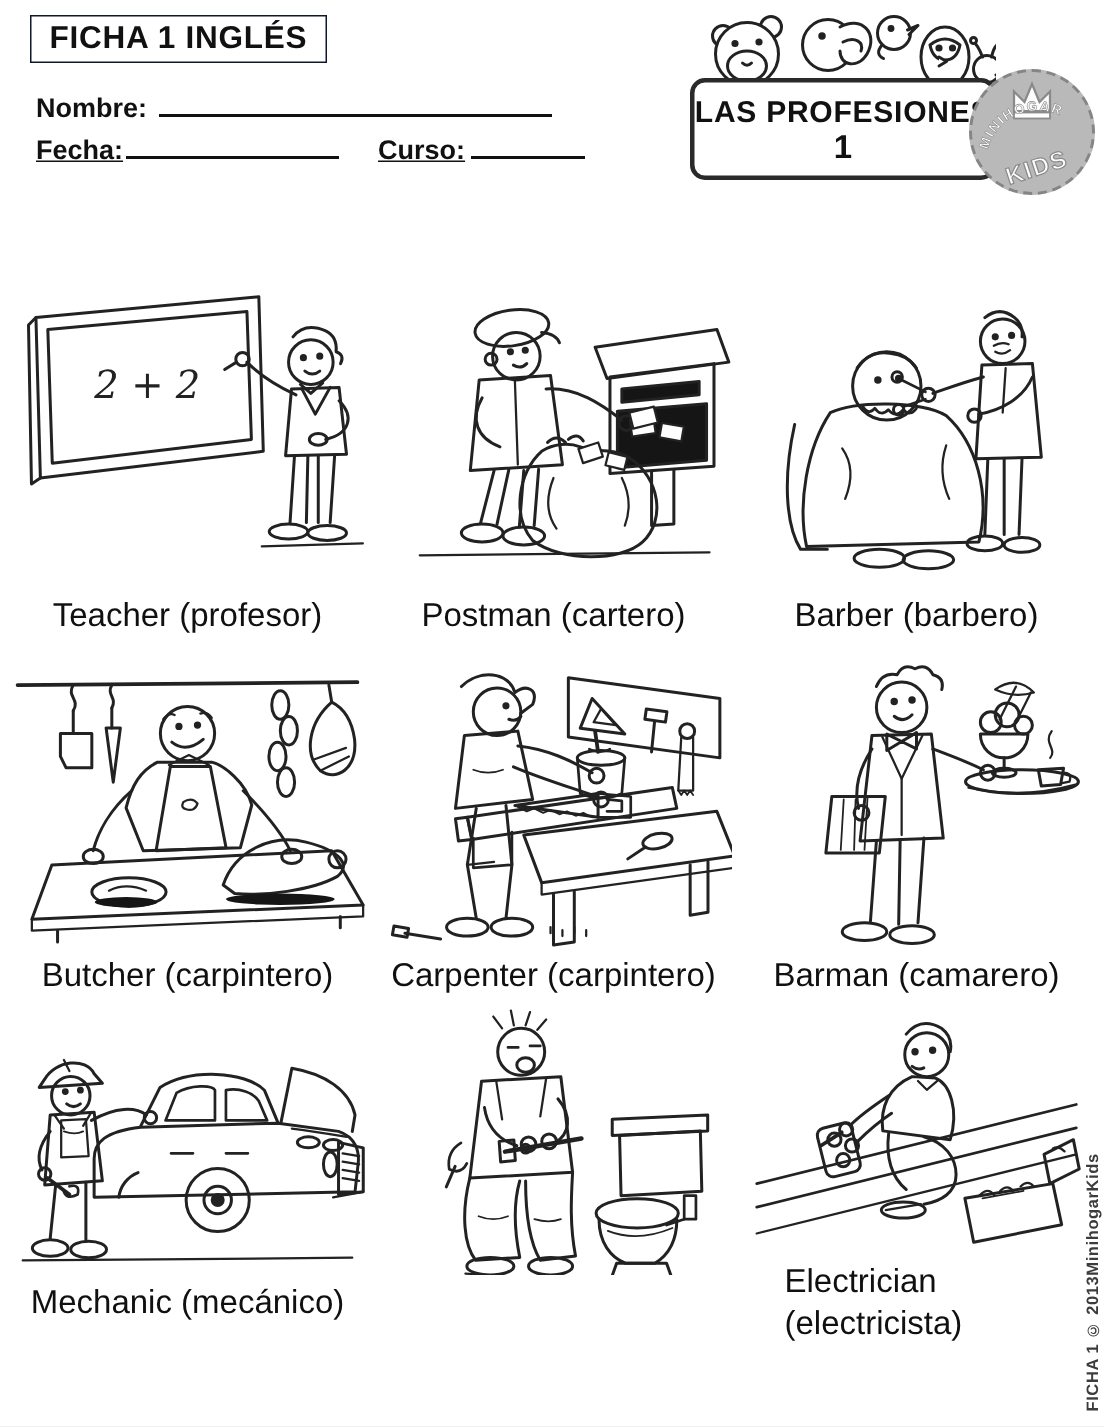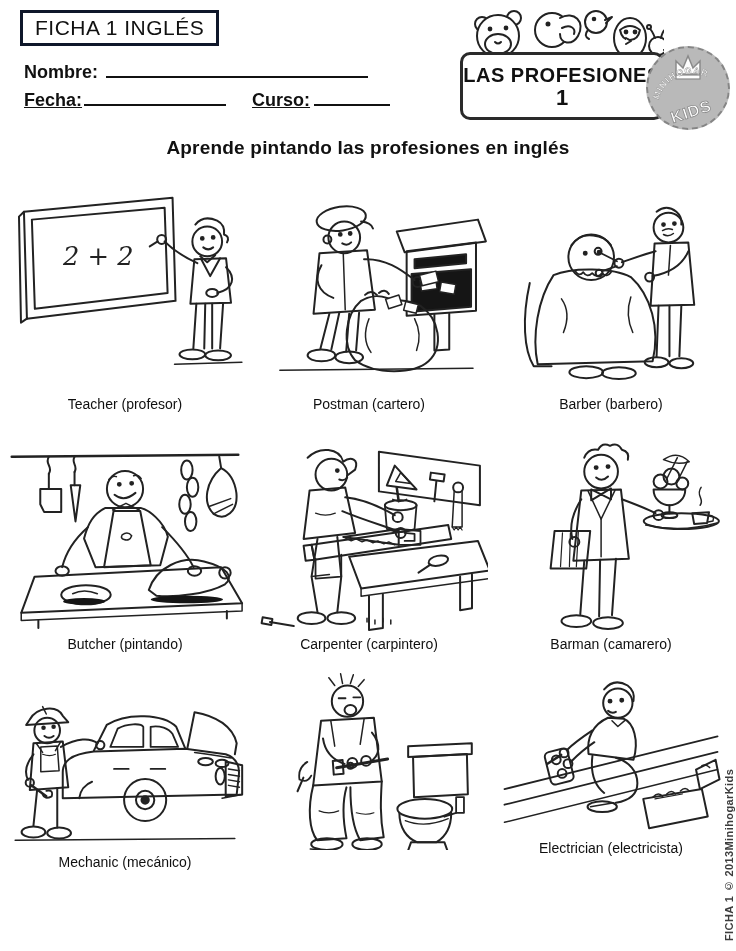--- a/index.html
+++ b/index.html
@@ -3,22 +3,22 @@
 <meta charset="utf-8">
 <style>
   html,body{margin:0;padding:0;background:#e8e8e8;}
   .page{
     position:relative;width:736px;height:951px;background:#ffffff;
     font-family:"Liberation Sans",sans-serif;color:#111;overflow:hidden;
     margin:0 auto;
   }
   
   .ficha-box{
-    position:absolute;left:20px;top:10px;border:3px solid #0f172a;
-    padding:3px 12px;font-size:21px;font-weight:normal;letter-spacing:.5px;background:#fff;
+    position:absolute;left:20px;top:10px;border:1px solid #0f172a;
+    padding:3px 12px;font-size:21px;font-weight:bold;letter-spacing:.5px;background:#fff;
   }
   .form-row{position:absolute;left:24px;font-size:18px;font-weight:bold;white-space:nowrap;}
   .row-nombre{top:62px;}
   .row-fecha{top:90px;text-decoration:underline;}
   .wline{display:inline-block;border-bottom:2.5px solid #111;height:14px;vertical-align:baseline;}
   .l-nombre{width:262px;margin-left:8px;}
   .l-fecha{width:142px;margin-left:2px;}
   .l-curso{width:76px;margin-left:4px;}
   .curso-label{margin-left:26px;}
   
@@ -35,21 +35,21 @@
     background:#b9b9b9;border:2px dashed #858585;border-radius:50%;
   }
   
   .sheet-title{position:absolute;left:0;top:137px;width:100%;text-align:center;
     font-size:19px;font-weight:bold;letter-spacing:.2px;}
   
   .cell{position:absolute;width:238px;display:flex;flex-direction:column;align-items:center;}
   .r1{top:180px;} .r2{top:428px;} .r3{top:664px;}
   .c1{left:6px;} .c2{left:250px;} .c3{left:492px;}
   .illus{display:block;}
-  .caption{font-size:14px;color:#101010;text-align:left;margin-top:4px;line-height:1.25;}
+  .caption{font-size:22px;color:#101010;text-align:left;margin-top:4px;line-height:1.25;}
   .cap-narrow{max-width:176px;}
   
   svg.art *{vector-effect:non-scaling-stroke;}
   
   .vfooter{
     position:absolute;right:1px;bottom:10px;height:300px;
     writing-mode:vertical-rl;transform:rotate(180deg);
     font-size:11px;font-weight:bold;color:#3c3c3c;letter-spacing:.4px;white-space:nowrap;
   }
 </style>
@@ -109,21 +109,20 @@
       </defs>
       <path d="M28,26 L28,13 L35,20 L40,8 L45,20 L52,13 L52,26 Z" fill="#fdfdfd" stroke="#8a8a8a" stroke-width="1.5"></path>
       <rect x="28" y="27" width="24" height="4" fill="#fdfdfd" stroke="#8a8a8a" stroke-width="1.2"></rect>
       <text font-size="9" font-weight="bold" fill="#fdfdfd" stroke="#8a8a8a" stroke-width="0.4" letter-spacing="1">
         <textPath href="#arcMH" startOffset="4">MINIHOGAR</textPath>
       </text>
       <text x="22" y="70" font-size="16" font-weight="bold" fill="#fdfdfd" stroke="#8a8a8a" stroke-width="0.8" letter-spacing="1" transform="rotate(-18 40 64)">KIDS</text>
     </svg>
   </div>
 
-  <div class="sheet-title">Aprende pintando las profesiones en inglés</div>
 
   <figure class="cell r1 c1" style="margin:0">
     <svg class="illus art" width="238" height="212" viewBox="0 0 240 214" fill="none" stroke="#222" stroke-width="2" stroke-linecap="round" stroke-linejoin="round">
       <path d="M18,32 L168,18 L171,122 L21,140 Z"></path>
       <path d="M26,40 L160,28 L163,114 L29,130 Z"></path>
       <path d="M18,32 L13,37 L15,144 L21,140"></path>
       <text x="93" y="86" font-size="26" font-style="italic" font-family="DejaVu Serif, serif" fill="#222" stroke="none" text-anchor="middle">2 + 2</text>
       <path d="M191,45 q8,-10 22,-4 q8,4 7,14 q6,2 3,8"></path>
       <circle cx="203" cy="62" r="15"></circle>
       <circle cx="198" cy="59" r="1.4" fill="#222"></circle>
@@ -247,21 +246,21 @@
       <path d="M30,152 L226,142 L248,180 L16,190 Z"></path>
       <path d="M16,190 L16,198 L248,188 L248,180" stroke-width="1.5"></path>
       <path d="M34,198 L34,206 M232,188 L232,196" stroke-width="2"></path>
       <ellipse cx="84" cy="171" rx="26" ry="10"></ellipse>
       <path d="M70,170 q12,-6 26,0" stroke-width="1.5"></path>
       <ellipse cx="82" cy="178" rx="22" ry="3.5" fill="#151515" stroke="none"></ellipse>
       <path d="M150,166 C158,142 184,130 208,136 C232,142 240,152 230,160 C212,170 178,174 158,172 Z"></path>
       <circle cx="230" cy="148" r="6"></circle>
       <ellipse cx="190" cy="176" rx="38" ry="4" fill="#151515" stroke="none"></ellipse>
     </svg>
-    <figcaption class="caption">Butcher (pintando)</figcaption>
+    <figcaption class="caption">Butcher (carpintero)</figcaption>
   </figure>
 
   <figure class="cell r2 c2" style="margin:0">
     <svg class="illus art" width="238" height="204" viewBox="0 0 240 206" fill="none" stroke="#222" stroke-width="2" stroke-linecap="round" stroke-linejoin="round">
       <path d="M130,24 L232,38 L232,78 L130,64 Z"></path>
       <path d="M146,38 L168,62 L138,58 Z"></path>
       <path d="M152,45 L162,56 L147,54 Z" stroke-width="1.5"></path>
       <rect x="182" y="46" width="14" height="7" transform="rotate(8 189 49)"></rect>
       <path d="M188,54 L186,74" stroke-width="2"></path>
       <circle cx="210" cy="60" r="5"></circle>

